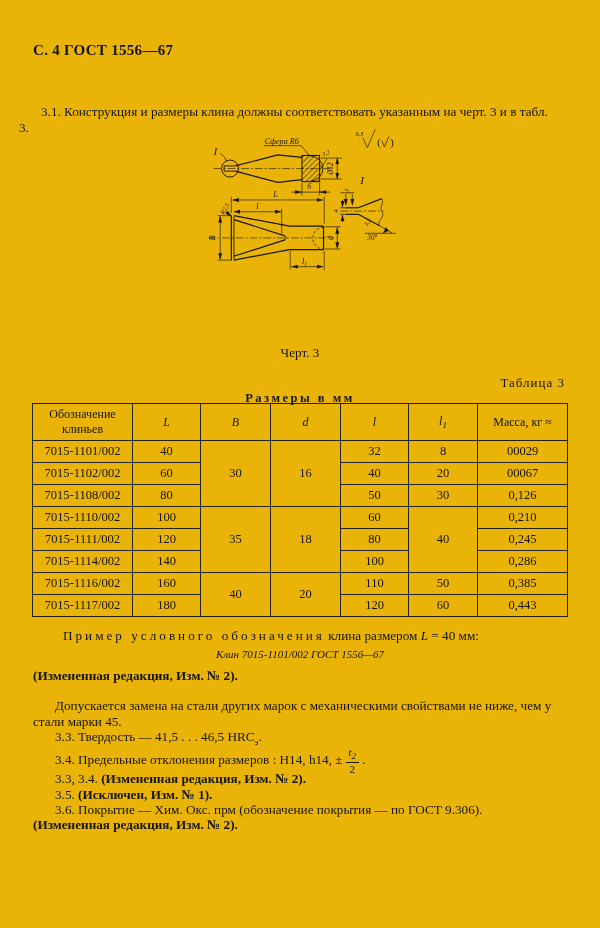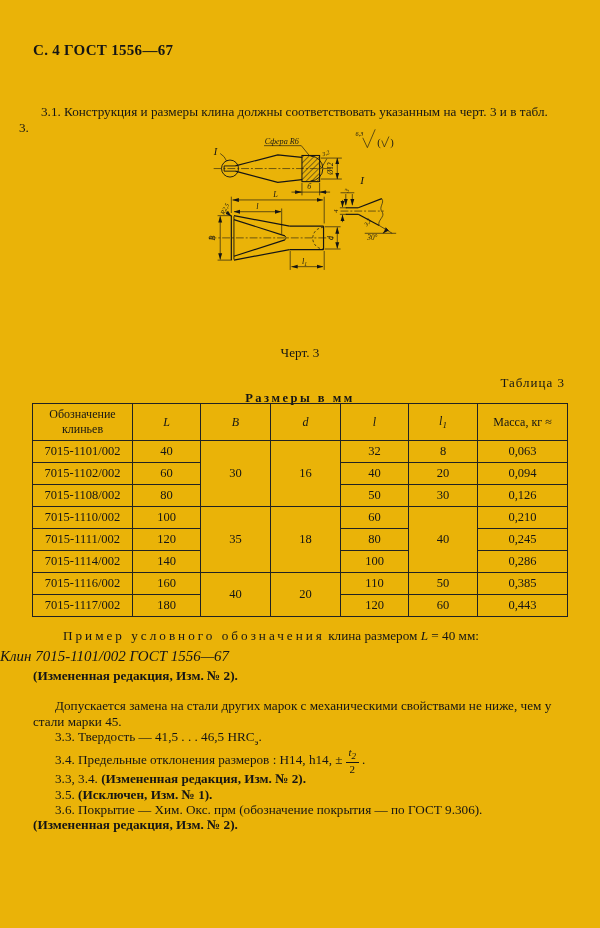--- a/index.html
+++ b/index.html
@@ -15,21 +15,21 @@
   table.t{position:absolute;left:32px;top:403px;border-collapse:collapse;table-layout:fixed;width:535px;
           font-size:12.5px;text-align:center;}
   table.t td{border:1px solid #222;padding:0;height:21px;vertical-align:middle;}
   table.t thead td{height:36px;font-size:12px;border-bottom:1.6px solid #222;border-top:1.6px solid #222;}
   table.t{border:1.6px solid #222;padding-left:28px;}
   .dimhead{font-style:italic;font-size:13px;}
   .note{font-size:13.2px;white-space:nowrap;}
   .b{font-weight:bold;}
   .i{font-style:italic;}
   .sp{letter-spacing:3px;}
-  .exdes{left:0;top:648px;width:100%;font-style:italic;font-size:15px;}
+  .exdes{left:0;top:648px;width:100%;text-align:center;font-style:italic;font-size:11px;}
   .wrap2{left:33px;top:698px;width:540px;font-size:13.2px;text-indent:22px;white-space:normal;}
   .frac{display:inline-block;vertical-align:middle;text-align:center;line-height:1;font-size:11px;margin:0 3px;}
   .frac .num{display:block;border-bottom:1px solid #151515;padding:0 3px 1px;font-style:italic;}
   .frac .den{display:block;padding-top:1px;}
   sub{font-size:9px;}
   svg text{fill:#151515;}
   .dl{stroke:#151515;stroke-width:1;fill:none;}
   .ol{stroke:#151515;stroke-width:1.8;fill:none;}
   .ml{stroke:#151515;stroke-width:1.4;fill:none;}
   .cl{stroke:#151515;stroke-width:.9;fill:none;stroke-dasharray:12 3 3 3;}
@@ -192,28 +192,28 @@
       </tr>
     </thead>
     <tbody>
       <tr>
         <td>7015-1101/002</td>
         <td>40</td>
         <td rowspan="3">30</td>
         <td rowspan="3">16</td>
         <td>32</td>
         <td>8</td>
-        <td>0,063</td>
+        <td>00029</td>
       </tr>
       <tr>
         <td>7015-1102/002</td>
         <td>60</td>
         <td>40</td>
         <td>20</td>
-        <td>0,094</td>
+        <td>00067</td>
       </tr>
       <tr>
         <td>7015-1108/002</td>
         <td>80</td>
         <td>50</td>
         <td>30</td>
         <td>0,126</td>
       </tr>
       <tr>
         <td>7015-1110/002</td>

